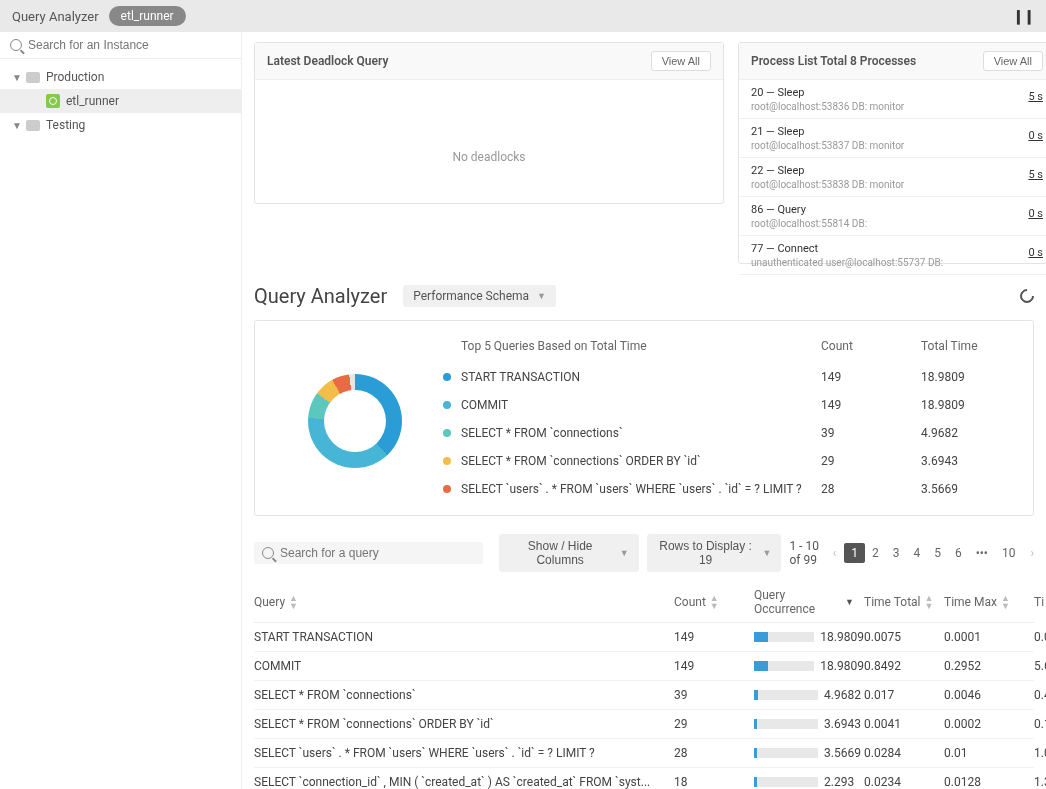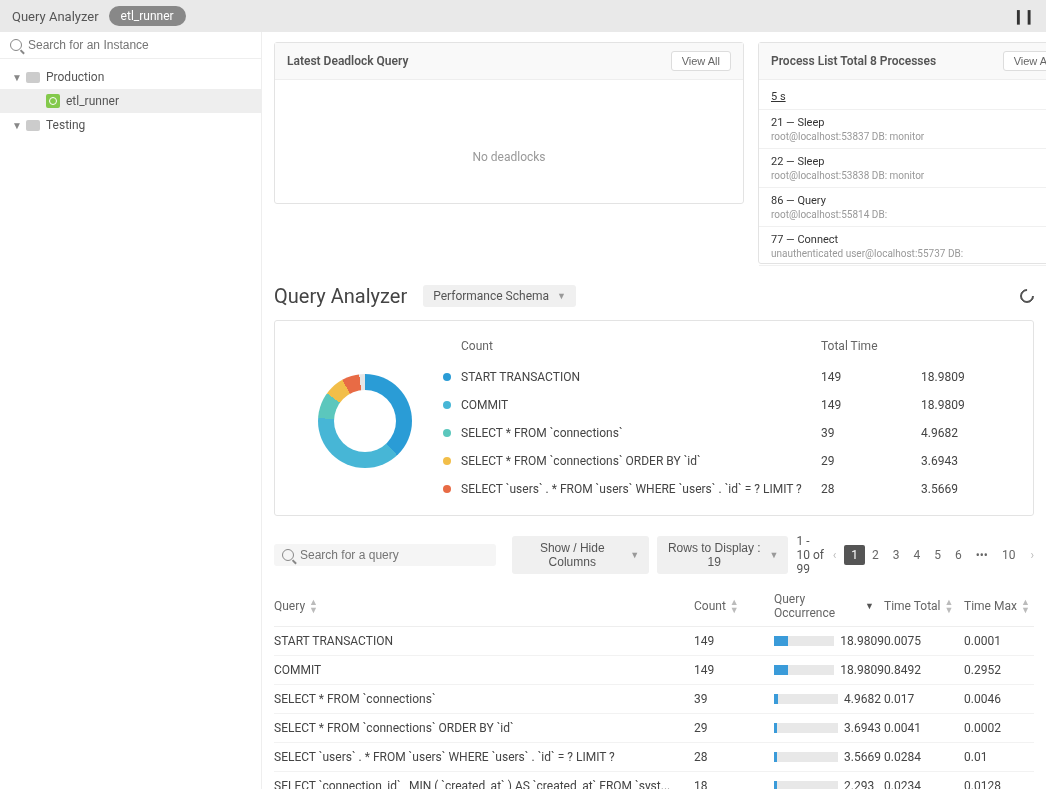--- a/index.html
+++ b/index.html
@@ -2,21 +2,21 @@
 <html><head>
 <meta charset="utf-8">
 <style>
   * { box-sizing: border-box; margin: 0; padding: 0; }
   body { font-family: -apple-system, "Segoe UI", Roboto, Arial, sans-serif; font-size: 12px; color: #333; background: #fff; width: 1046px; height: 789px; overflow: hidden; }
   .topbar { background: #e9e9e9; height: 32px; display: flex; align-items: center; padding: 0 12px; }
   .topbar-title { color: #555; font-size: 13px; margin-right: 10px; }
   .pill { background: #888; color: #fff; padding: 3px 12px; border-radius: 12px; font-size: 12px; }
   .pause { margin-left: auto; font-size: 14px; font-weight: bold; color: #333; letter-spacing: -1px; }
   .main { display: flex; height: calc(100% - 32px); }
-  .sidebar { width: 262px; background: #fff; border-right: 1px solid #eee; }
+  .sidebar { width: 242px; background: #fff; border-right: 1px solid #eee; }
   .search-row { display: flex; align-items: center; padding: 6px 10px; border-bottom: 1px solid #eee; color: #888; }
   .search-row input { border: none; outline: none; font-size: 12px; color: #555; flex: 1; margin-left: 6px; }
   .search-icon { width: 12px; height: 12px; border: 1.5px solid #888; border-radius: 50%; position: relative; }
   .search-icon::after { content: ''; position: absolute; width: 5px; height: 1.5px; background: #888; transform: rotate(45deg); bottom: -2px; right: -4px; }
   .tree { padding: 6px 0; font-size: 12px; }
   .tree-item { display: flex; align-items: center; padding: 5px 12px; color: #555; cursor: pointer; }
   .tree-item .caret { width: 10px; display: inline-block; color: #888; font-size: 10px; margin-right: 4px; }
   .folder-icon { width: 14px; height: 11px; background: #ccc; border-radius: 2px; margin-right: 6px; position: relative; }
   .tree-subitem { padding: 5px 12px 5px 46px; display: flex; align-items: center; color: #555; cursor: pointer; }
   .tree-subitem.active { background: #eee; }
@@ -111,20 +111,24 @@
         </div>
         <div class="empty">No deadlocks</div>
       </div>
       <div class="panel panel-process">
         <div class="panel-header">
           <span class="panel-title">Process List Total 8 Processes</span>
           <button class="btn-small">View All</button>
         </div>
         <div class="plist" id="plist">
             <div class="pitem">
+              <div>
+                <div class="pitem-main">20 — Sleep</div>
+                <div class="pitem-sub">root@localhost:53836  DB: monitor</div>
+              </div>
               <div class="pitem-time">5 s</div>
             </div>
             <div class="pitem">
               <div>
                 <div class="pitem-main">21 — Sleep</div>
                 <div class="pitem-sub">root@localhost:53837  DB: monitor</div>
               </div>
               <div class="pitem-time">0 s</div>
             </div>
             <div class="pitem">
@@ -161,20 +165,21 @@
       <span class="refresh-icon"></span>
     </div>
 
     <div class="top5-panel">
       <div class="donut-wrap">
           <div class="donut"></div>
         </div>
       <div class="top5-table">
         <div class="top5-head">
           <span></span>
+          <span>Top 5 Queries Based on Total Time</span>
           <span>Count</span>
           <span>Total Time</span>
         </div>
         <div id="top5rows">
             <div class="top5-row">
               <span class="dot" style="background:#2a9cd6"></span>
               <span>START TRANSACTION</span>
               <span>149</span>
               <span>18.9809</span>
             </div>

